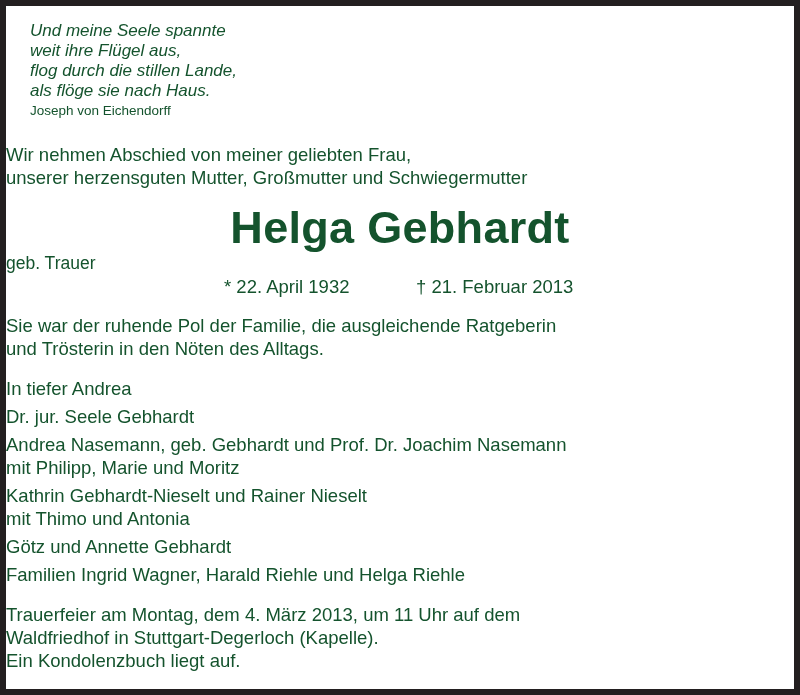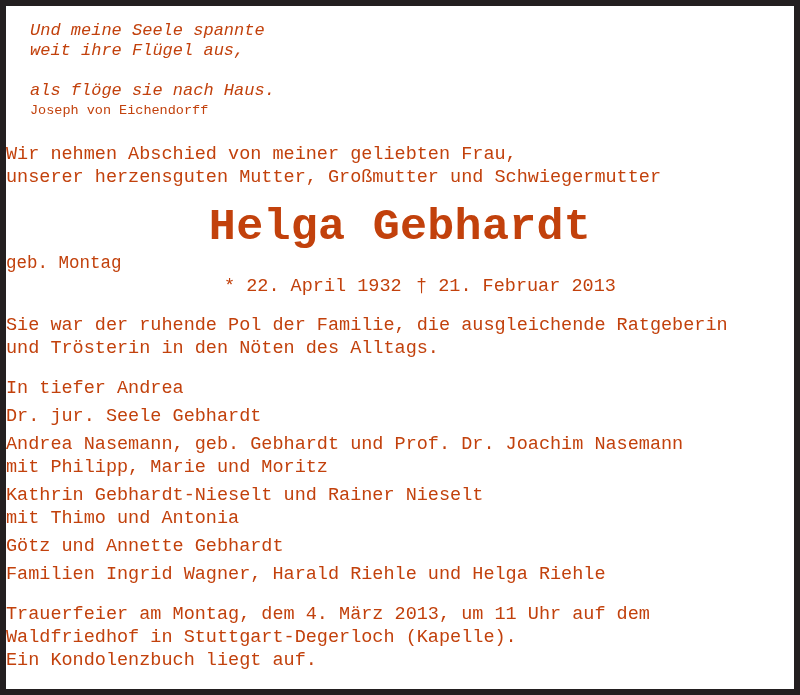--- a/index.html
+++ b/index.html
@@ -2,44 +2,45 @@
 <html><head>
   <meta charset="utf-8">
   <style>
     html, body { margin: 0; padding: 0; background: #231f20; }
     body { width: 800px; height: 695px; position: relative; overflow: hidden; }
     .frame {
       position: absolute; left: 6px; top: 6px; width: 788px; height: 683px;
       background: #ffffff;
     }
     .t {
-      position: absolute; white-space: nowrap; color: #c2410c;
-      font-family: Liberation Mono, monospace;
+      position: absolute; white-space: nowrap; color: #14532d;
+      font-family: Liberation Sans, sans-serif;
     }
     .poem { left: 24px; font-style: italic; font-size: 17px; line-height: 20px; }
     .author { left: 24px; font-size: 13.5px; line-height: 16px; text-align: right; }
     .c { left: 0; width: 788px; text-align: left; font-size: 18.5px; line-height: 22px; }
     .name { left: 0; width: 788px; text-align: center; font-weight: bold; font-size: 45px; line-height: 48px; letter-spacing: 0.3px; }
     .small { font-size: 17.5px; }
   </style>
 </head>
 <body>
 
 <div class="frame">
 
   <div class="t poem" style="top:15px">Und meine Seele spannte</div>
   <div class="t poem" style="top:35px">weit ihre Flügel aus,</div>
+  <div class="t poem" style="top:55px">flog durch die stillen Lande,</div>
   <div class="t poem" style="top:75px">als flöge sie nach Haus.</div>
   <div class="t author" style="top:97px">Joseph von Eichendorff</div>
 
   <div class="t c" style="top:138px">Wir nehmen Abschied von meiner geliebten Frau,</div>
   <div class="t c" style="top:161px">unserer herzensguten Mutter, Großmutter und Schwiegermutter</div>
 
   <div class="t name" style="top:198px">Helga Gebhardt</div>
-  <div class="t c small" style="top:246px">geb. Montag</div>
+  <div class="t c small" style="top:246px">geb. Trauer</div>
   <div class="t small" style="top:270px; left:205px; font-size:18.5px; line-height:22px;margin-left:13px;">* 22. April 1932</div>
   <div class="t small" style="top:270px; left:410px; font-size:18.5px; line-height:22px;">† 21. Februar 2013</div>
 
   <div class="t c" style="top:309px">Sie war der ruhende Pol der Familie, die ausgleichende Ratgeberin</div>
   <div class="t c" style="top:332px">und Trösterin in den Nöten des Alltags.</div>
 
   <div class="t c" style="top:372px">In tiefer Andrea</div>
   <div class="t c" style="top:400px">Dr. jur. Seele Gebhardt</div>
   <div class="t c" style="top:428px">Andrea Nasemann, geb. Gebhardt und Prof. Dr. Joachim Nasemann</div>
   <div class="t c" style="top:451px">mit Philipp, Marie und Moritz</div>

